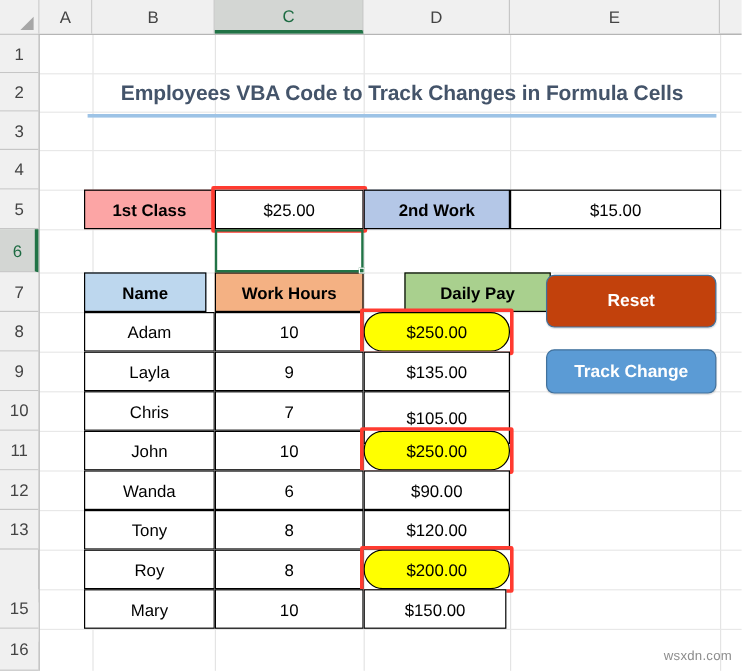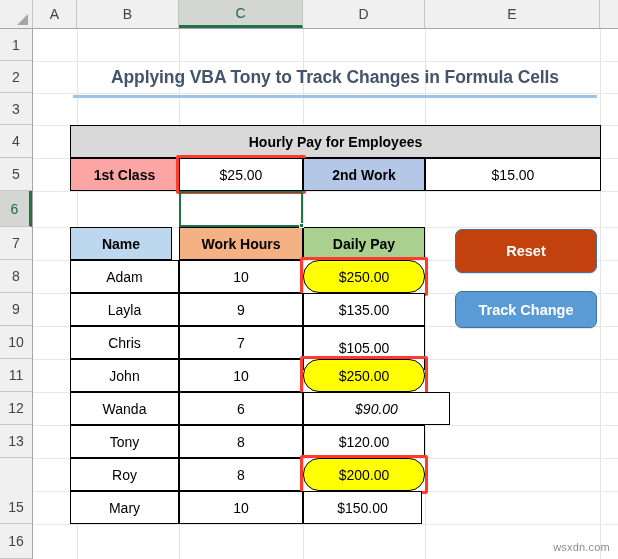--- a/index.html
+++ b/index.html
@@ -119,21 +119,21 @@
     background: #ffffff;
     white-space: nowrap;
   }
   .cell.b  { font-weight: bold; }
 
   .bg-gray   { background: #d9d9d9; }
   .bg-gold   { background: #fca5a5; }
   .bg-periw  { background: #b4c7e7; }
   .bg-blue   { background: #bdd7ee; }
   .bg-peach  { background: #f4b183; }
-  .bg-green  { background: #a9d08e; }
+  .bg-green  { background: #a9d08e; margin-left: 34px; }
   .bg-yellow { background: #ffff00; border-radius: 16px; }
 
   
   .redbox {
     position: absolute;
     box-sizing: border-box;
     border: 3px solid #ff3b30;
     border-radius: 2px;
     pointer-events: none;
   }
@@ -201,25 +201,24 @@
       <div class="hgrid" style="top: 326px;"></div>
       <div class="hgrid" style="top: 359px;"></div>
       <div class="hgrid" style="top: 392px;"></div>
       <div class="hgrid" style="top: 425px;"></div>
       <div class="hgrid" style="top: 458px;"></div>
       <div class="hgrid" style="top: 491px;"></div>
       <div class="hgrid" style="top: 524px;"></div>
     </div>
 
   <div class="title-wrap">
-    <div class="title-text">Applying VBA Tony to Track Changes in Formula Cells</div>
+    <div class="title-text">Employees VBA Code to Track Changes in Formula Cells</div>
     <div class="title-rule"></div>
   </div>
 
-  <div class="cell b bg-gray" style="left:70px; top:125px; width:531px; height:33px;">Hourly Pay for Employees</div>
 
   <div class="cell b bg-gold" style="left:70px; top:158px; width:109px; height:33px;">1st Class</div>
   <div class="cell" style="left:179px; top:158px; width:124px; height:33px;">$25.00</div>
   <div class="redbox" style="left:176px; top:155px; width:130px; height:39px;"></div>
 
   <div class="cell b bg-periw" style="left:303px; top:158px; width:122px; height:33px;">2nd Work</div>
   <div class="cell" style="left:425px; top:158px; width:176px; height:33px;">$15.00</div>
 
   <div class="cell b bg-blue" style="left:70px; top:227px; width:102px; height:33px;">Name</div>
   <div class="cell b bg-peach" style="left:179px; top:227px; width:124px; height:33px;">Work Hours</div>
@@ -235,21 +234,21 @@
       <div class="cell" style="left: 303px; top: 293px; width: 122px; height: 33px;">$135.00</div>
       <div class="cell" style="left: 70px; top: 326px; width: 109px; height: 33px;">Chris</div>
       <div class="cell" style="left: 179px; top: 326px; width: 124px; height: 33px;">7</div>
       <div class="cell" style="left: 303px; top: 326px; width: 122px; height: 44px;">$105.00</div>
       <div class="cell" style="left: 70px; top: 359px; width: 109px; height: 33px;">John</div>
       <div class="cell" style="left: 179px; top: 359px; width: 124px; height: 33px;">10</div>
       <div class="cell bg-yellow" style="left: 303px; top: 359px; width: 122px; height: 33px;">$250.00</div>
       <div class="redbox" style="left: 300px; top: 356px; width: 128px; height: 39px;"></div>
       <div class="cell" style="left: 70px; top: 392px; width: 109px; height: 33px;">Wanda</div>
       <div class="cell" style="left: 179px; top: 392px; width: 124px; height: 33px;">6</div>
-      <div class="cell" style="left: 303px; top: 392px; width: 147px; height: 33px; font-style: italic;">$90.00</div>
+      <div class="cell" style="left: 303px; top: 392px; width: 122px; height: 33px;">$90.00</div>
       <div class="cell" style="left: 70px; top: 425px; width: 109px; height: 33px;">Tony</div>
       <div class="cell" style="left: 179px; top: 425px; width: 124px; height: 33px;">8</div>
       <div class="cell" style="left: 303px; top: 425px; width: 122px; height: 33px;">$120.00</div>
       <div class="cell" style="left: 70px; top: 458px; width: 109px; height: 33px;">Roy</div>
       <div class="cell" style="left: 179px; top: 458px; width: 124px; height: 33px;">8</div>
       <div class="cell bg-yellow" style="left: 303px; top: 458px; width: 122px; height: 33px;">$200.00</div>
       <div class="redbox" style="left: 300px; top: 455px; width: 128px; height: 39px;"></div>
       <div class="cell" style="left: 70px; top: 491px; width: 109px; height: 33px;">Mary</div>
       <div class="cell" style="left: 179px; top: 491px; width: 124px; height: 33px;">10</div>
       <div class="cell" style="left: 303px; top: 491px; width: 119px; height: 33px;">$150.00</div>

